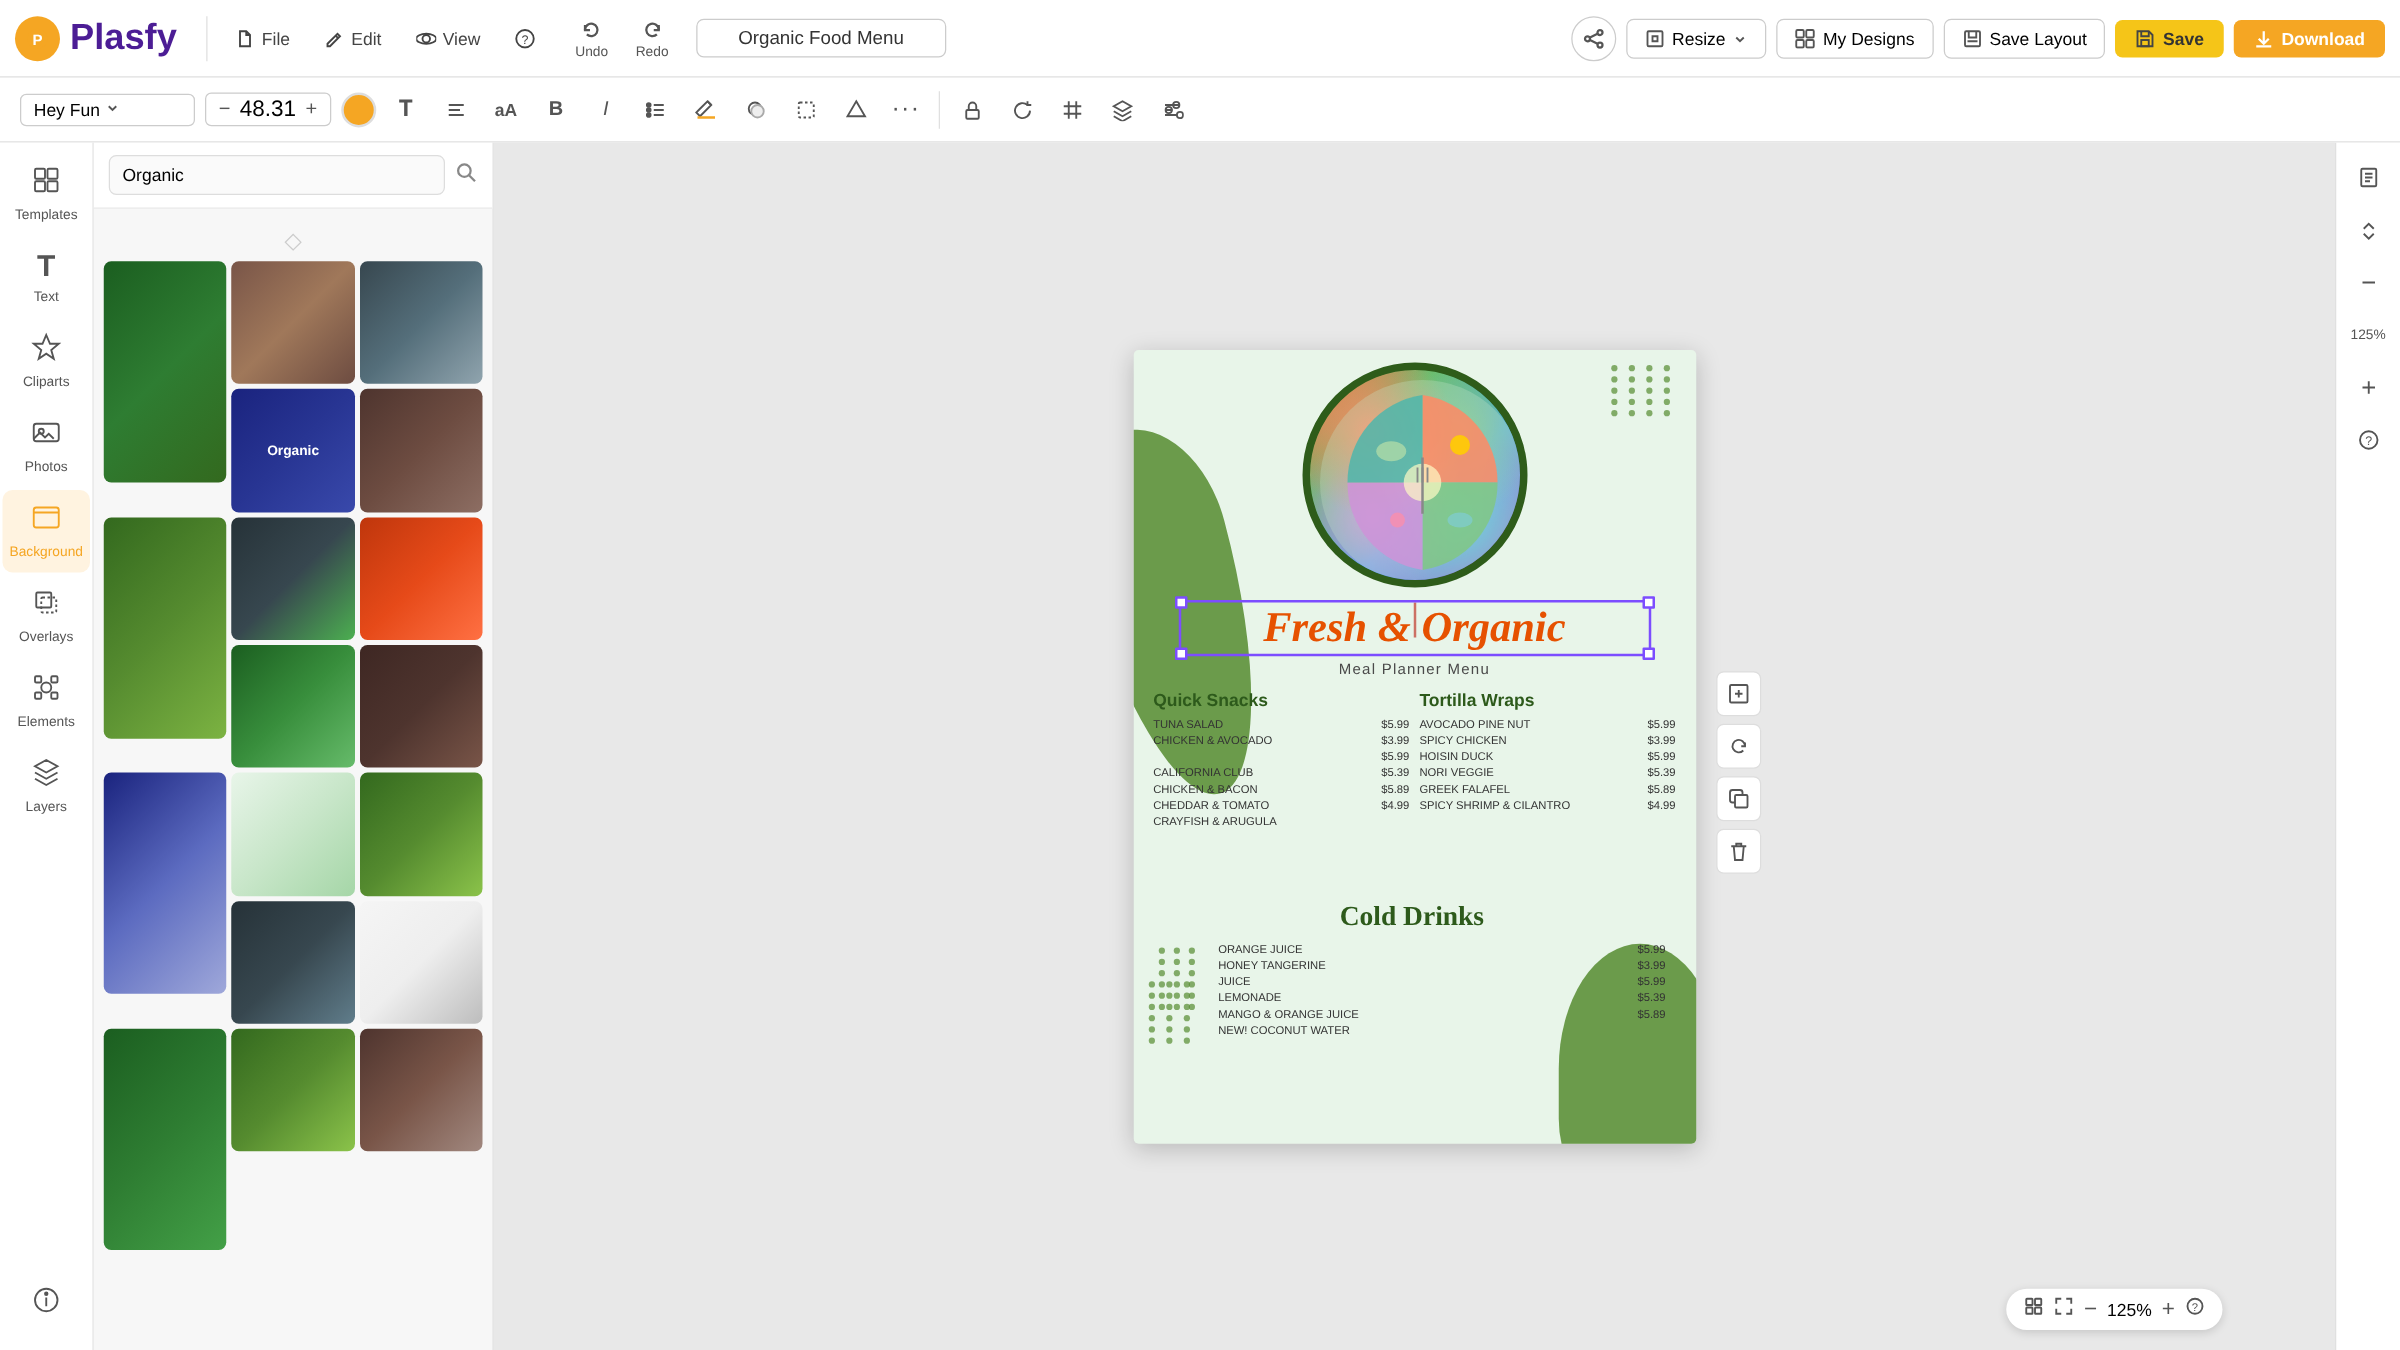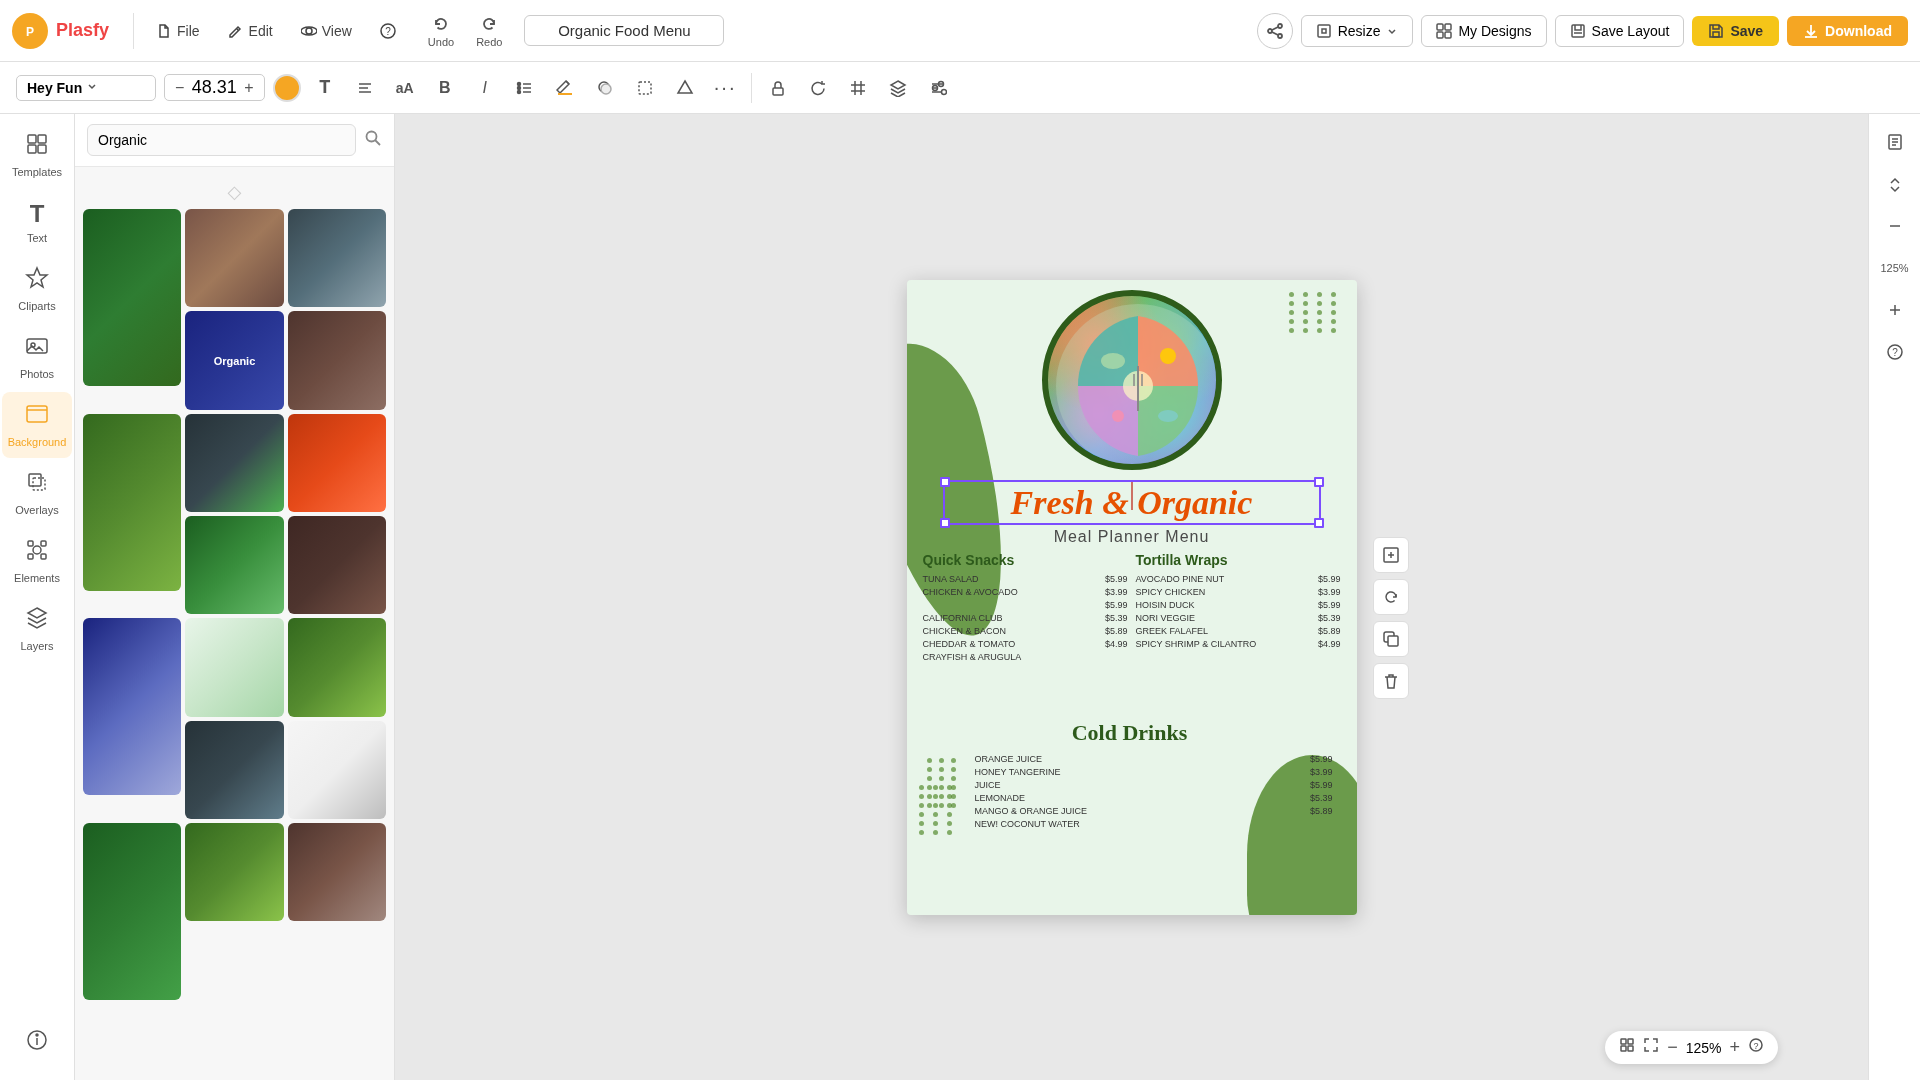--- a/index.html
+++ b/index.html
@@ -23,21 +23,21 @@
       gap: 8px;
       margin-right: 12px;
     }
     .logo-icon {
       width: 36px; height: 36px;
       background: #f5a623;
       border-radius: 50%;
       display: flex; align-items: center; justify-content: center;
       font-size: 18px; color: white; font-weight: bold;
     }
-    .logo-text { font-size: 18px; font-weight: 700; color: #ef4444; }
+    .logo-text { font-size: 29px; font-weight: 700; color: #4c1d95; }
     .topbar-sep { width: 1px; height: 36px; background: #e0e0e0; margin: 0 4px; }
     .topbar-btn {
       display: flex; align-items: center; gap: 5px;
       padding: 5px 10px; border-radius: 5px; cursor: pointer;
       font-size: 14px; color: #444; background: none; border: none;
     }
     .topbar-btn svg { width: 16px; height: 16px; }
     .undo-redo { display: flex; align-items: center; gap: 2px; margin: 0 4px; }
     .undo-redo-btn {
       display: flex; flex-direction: column; align-items: center;
@@ -82,21 +82,21 @@
       border-bottom: 1px solid #e0e0e0;
       display: flex;
       align-items: center;
       padding: 0 16px;
       gap: 8px;
       flex-shrink: 0;
     }
     .font-selector {
       display: flex; align-items: flex-start; gap: 4px;
       border: 1px solid #ccc; border-radius: 5px; padding: 4px 10px;
-      font-size: 14px; cursor: pointer; min-width: 140px; font-weight: bold;
+      font-size: 14px; cursor: pointer; min-width: 140px;
     }
     .font-size-ctrl {
       display: flex; align-items: center; gap: 2px;
       border: 1px solid #ccc; border-radius: 5px; padding: 2px 6px;
     }
     .font-size-btn { background: none; border: none; cursor: pointer; font-size: 16px; color: #555; padding: 0 4px; }
     .font-size-val { font-size: 18px; min-width: 48px; text-align: center; }
     .color-dot {
       width: 28px; height: 28px; border-radius: 50%;
       cursor: pointer; border: 2px solid #ddd;
@@ -790,21 +790,21 @@
 
           <div style="position:absolute;inset:-4px;border:2px solid #7c4dff;border-radius:2px;pointer-events:none;">
             <div style="position:absolute;top:-5px;left:-5px;width:10px;height:10px;background:white;border:2px solid #7c4dff;border-radius:1px;"></div>
             <div style="position:absolute;top:-5px;right:-5px;width:10px;height:10px;background:white;border:2px solid #7c4dff;border-radius:1px;"></div>
             <div style="position:absolute;bottom:-5px;left:-5px;width:10px;height:10px;background:white;border:2px solid #7c4dff;border-radius:1px;"></div>
             <div style="position:absolute;bottom:-5px;right:-5px;width:10px;height:10px;background:white;border:2px solid #7c4dff;border-radius:1px;"></div>
           </div>
           <div style="text-align:center;font-size:34px;font-weight:900;color:#e65100;font-family:Georgia,serif;font-style:italic;line-height:1.1;">Fresh &amp; Organic</div>
         </div>
 
-        <div style="position:absolute;top:248px;left:0;right:0;text-align:center;font-size:16px;color:#4a4a4a;font-family:sans-serif;letter-spacing:1px;">Meal Planner Menu</div>
+        <div style="position:absolute;top:248px;left:0;right:0;text-align:center;font-size:12px;color:#4a4a4a;font-family:sans-serif;letter-spacing:1px;">Meal Planner Menu</div>
 
         <div style="position:absolute;top:272px;left:16px;right:16px;display:flex;gap:8px;">
           <div style="flex:1;">
             <div style="font-size:14px;font-weight:900;color:#2d5a1b;margin-bottom:6px;font-family:sans-serif;">Quick Snacks</div>
             <div class="menu-item-row">
                 <span>TUNA SALAD</span>
                 <span>$5.99</span>
               </div>
             <div class="menu-item-row">
                 <span>CHICKEN &amp; AVOCADO</span>

